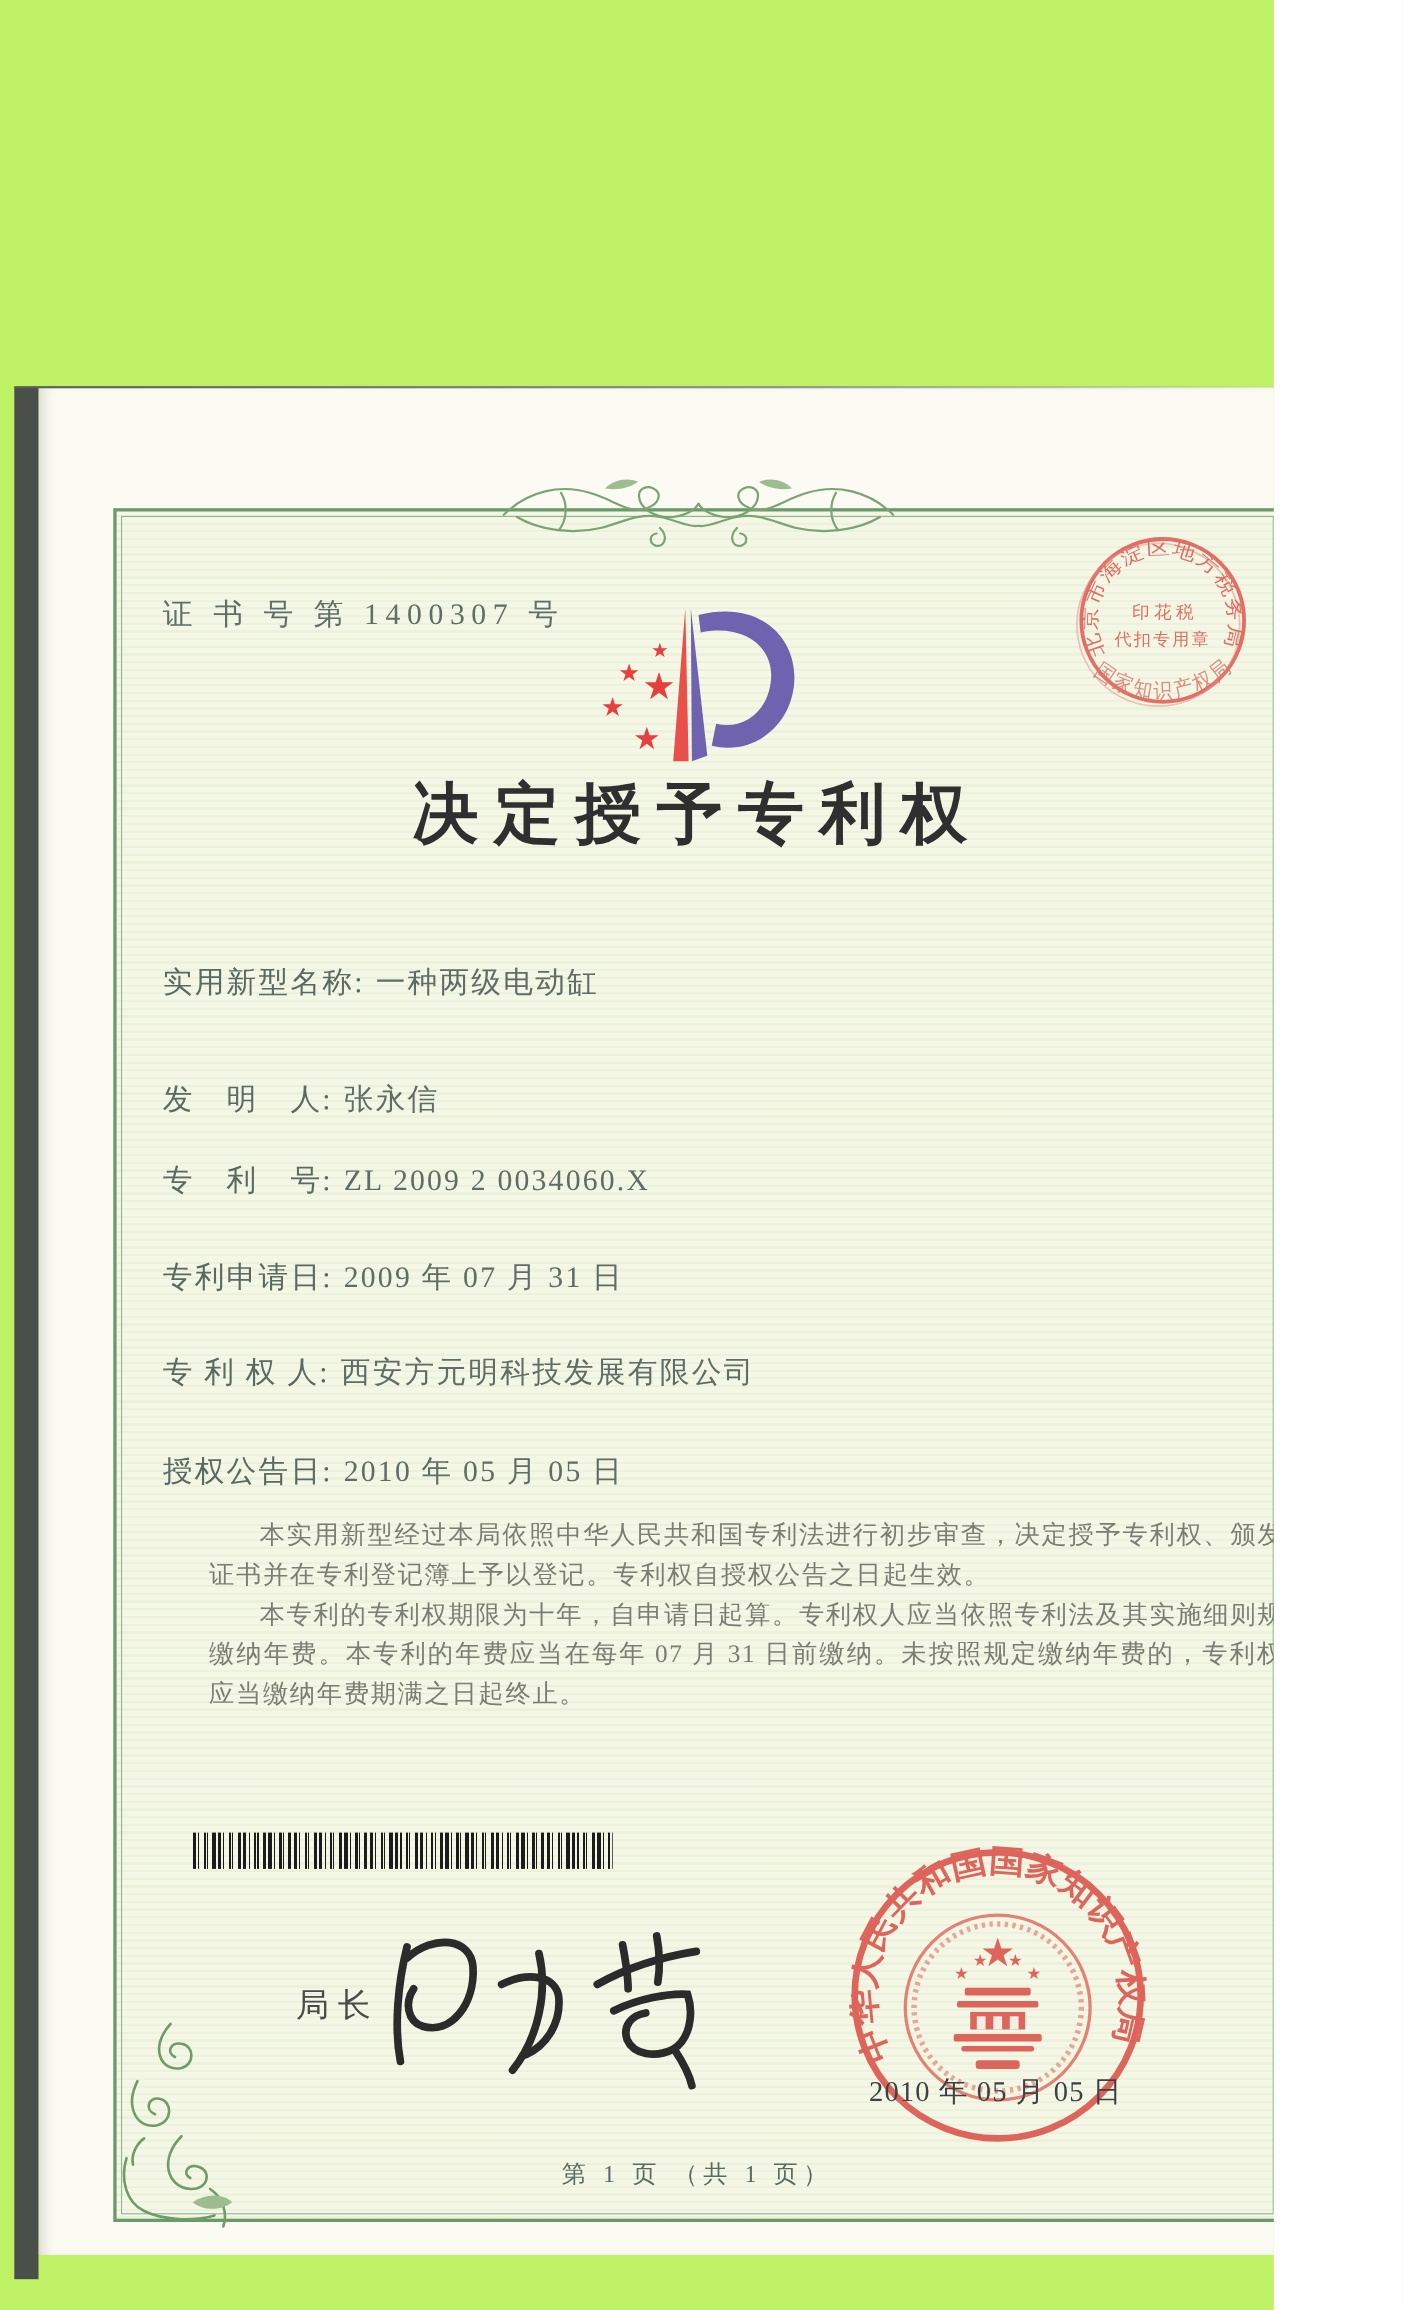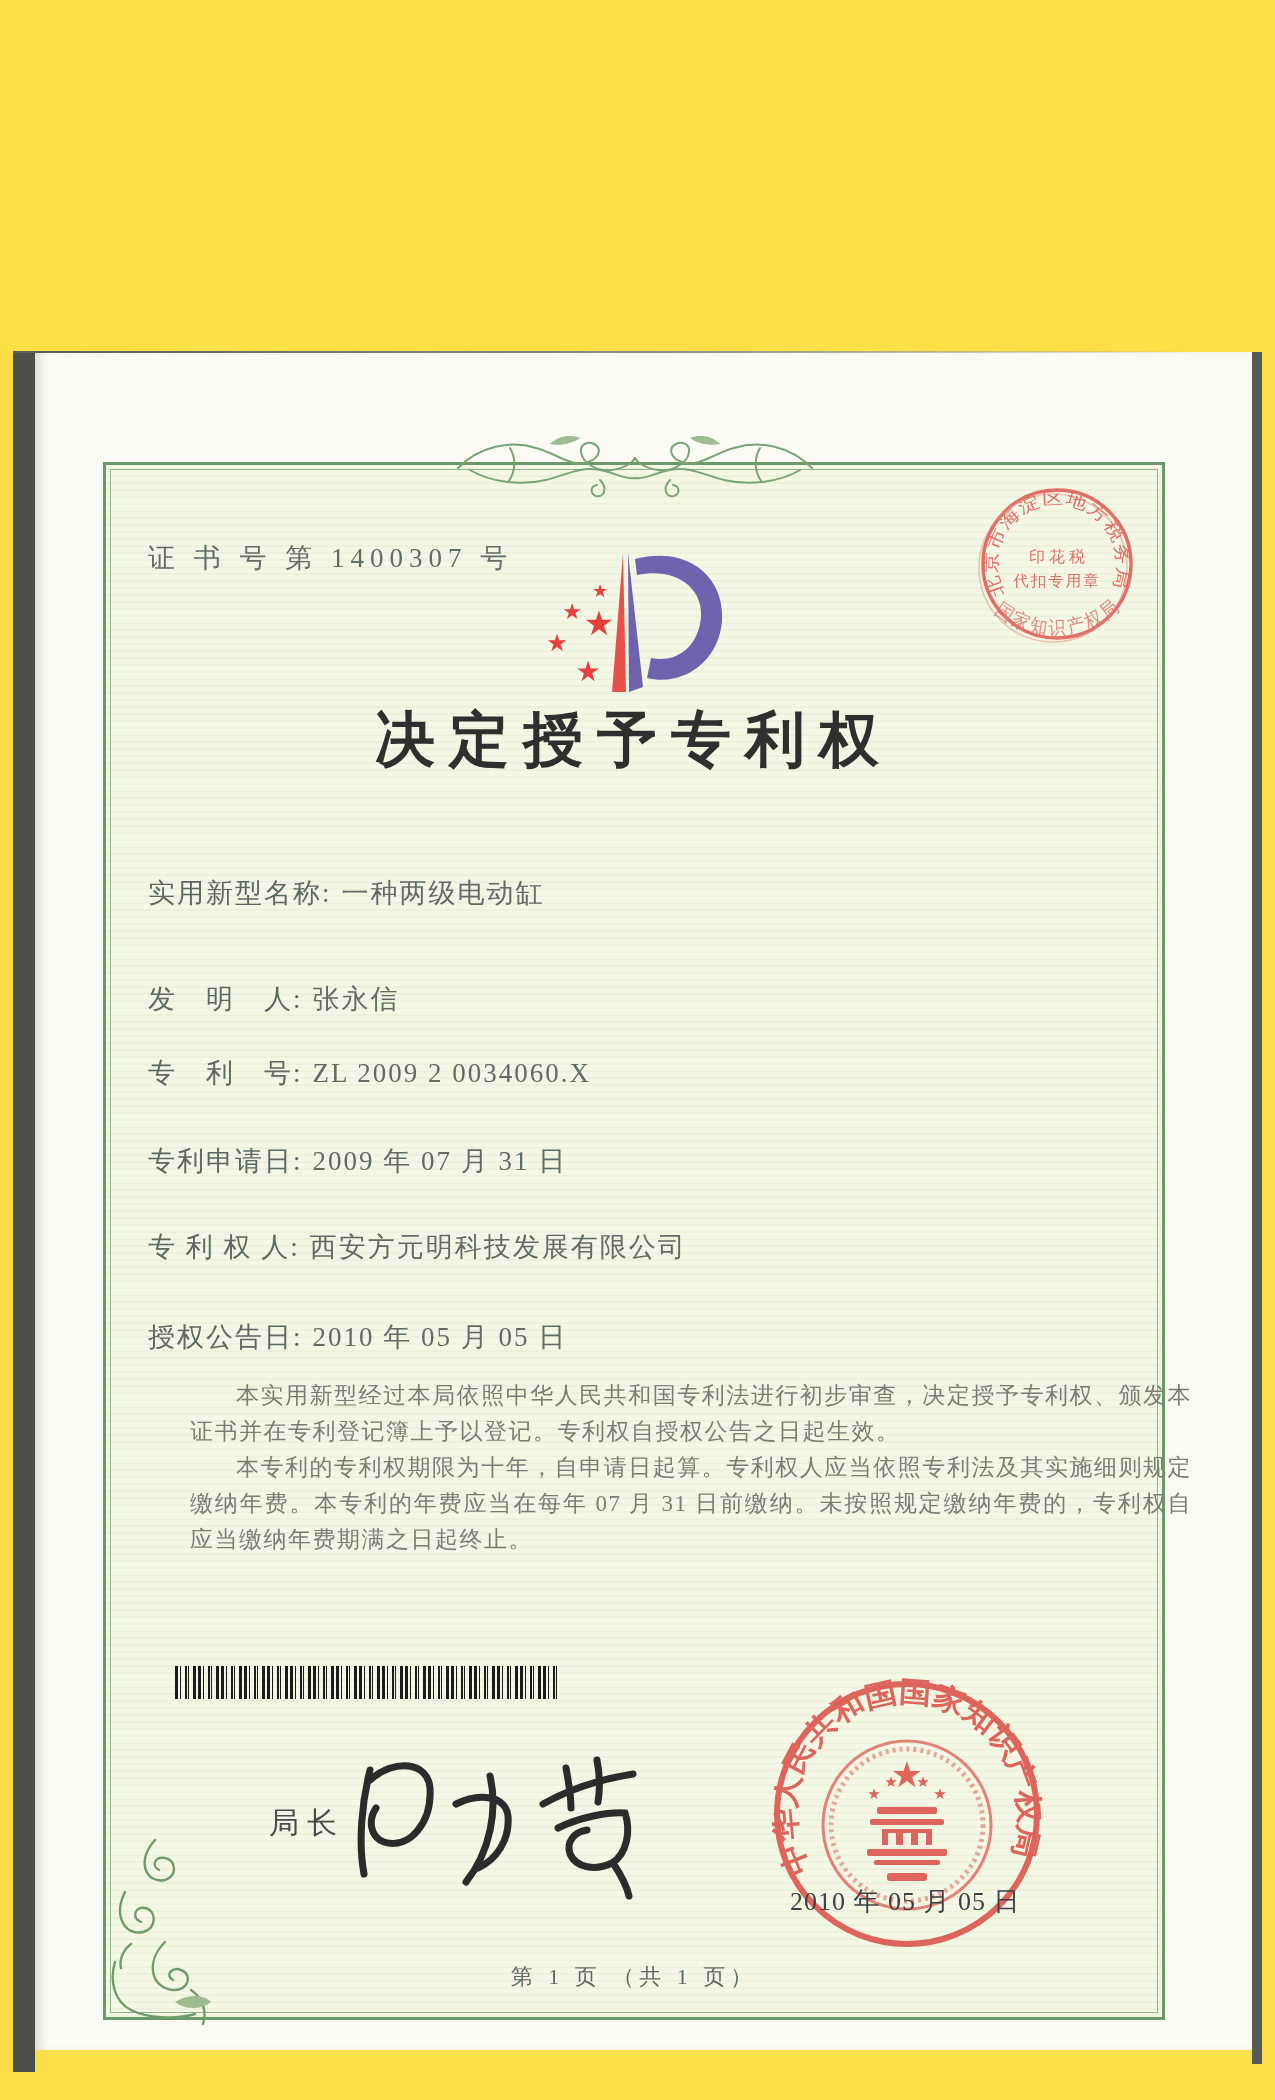--- a/index.html
+++ b/index.html
@@ -1,17 +1,17 @@
 <!DOCTYPE html>
 <html><head>
 <meta charset="utf-8">
 <style>
   * { margin:0; padding:0; box-sizing:border-box; }
   body { background:#ffffff; font-family:"Liberation Serif", serif; }
-  .canvas { position:relative; width:1275px; height:2100px; background:#fde047; overflow:hidden; }
+  .canvas { position:relative; width:1158px; height:2100px; background:#bef264; overflow:hidden; }
 
   
   .sheet { position:absolute; left:35px; top:352px; width:1218px; height:1698px;
            background:#fbfbf4; box-shadow: inset 10px 0 14px -8px rgba(0,0,0,.18); }
   .edge { position:absolute; top:352px; background:#4a4f4a; }
   .edge-left  { left:13px;  width:22px; height:1720px; }
   .edge-right { left:1252px; width:10px; height:1712px; background:#555a55; }
   .scan-topline { position:absolute; left:13px; top:351px; width:1250px; height:2px;
                   background:linear-gradient(90deg,#5a5f5a,#8d938d 55%,rgba(140,146,140,0) 96%); }
 

